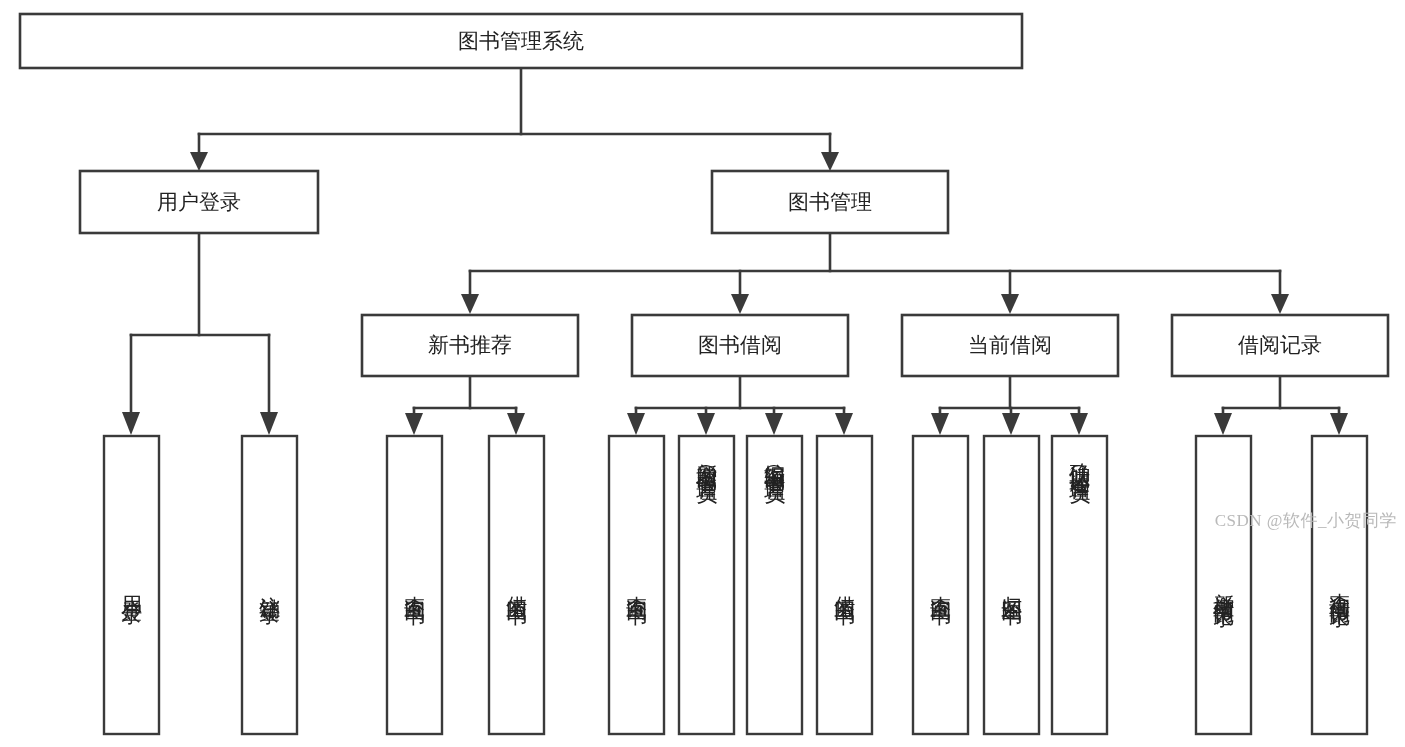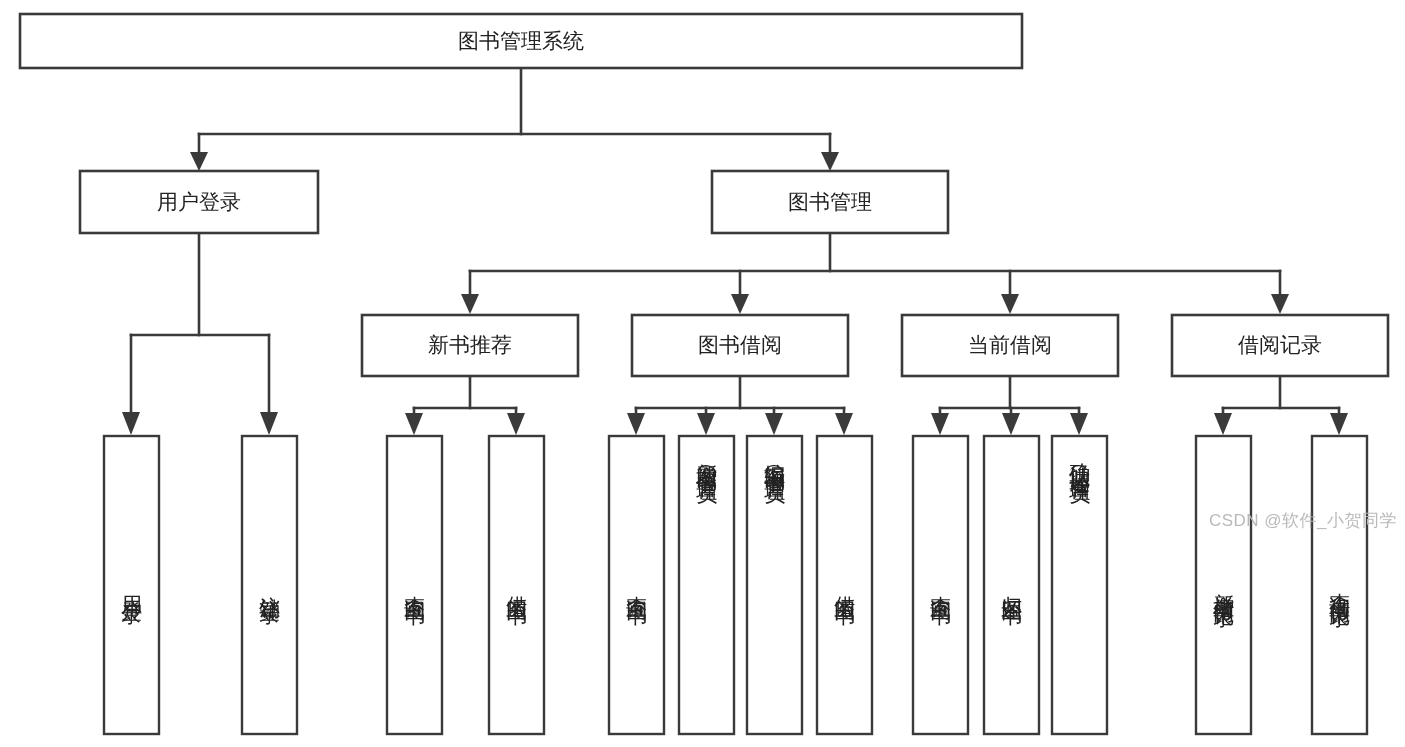--- a/index.html
+++ b/index.html
@@ -67,21 +67,21 @@
     line-height: 1.08;
     color: #222222;
     letter-spacing: 3px;
     white-space: nowrap;
     text-align: center;
   }
   .watermark {
     position: absolute;
     right: 8px;
     bottom: 4px;
-    font-family: Liberation Sans, sans-serif;
+    font-family: Liberation Serif, serif;
     font-size: 17px;
     color: #b9b9b9;
     letter-spacing: 0.5px;
     user-select: none;
     text-align: center;
   }
 </style>
 </head>
 <body>
 

